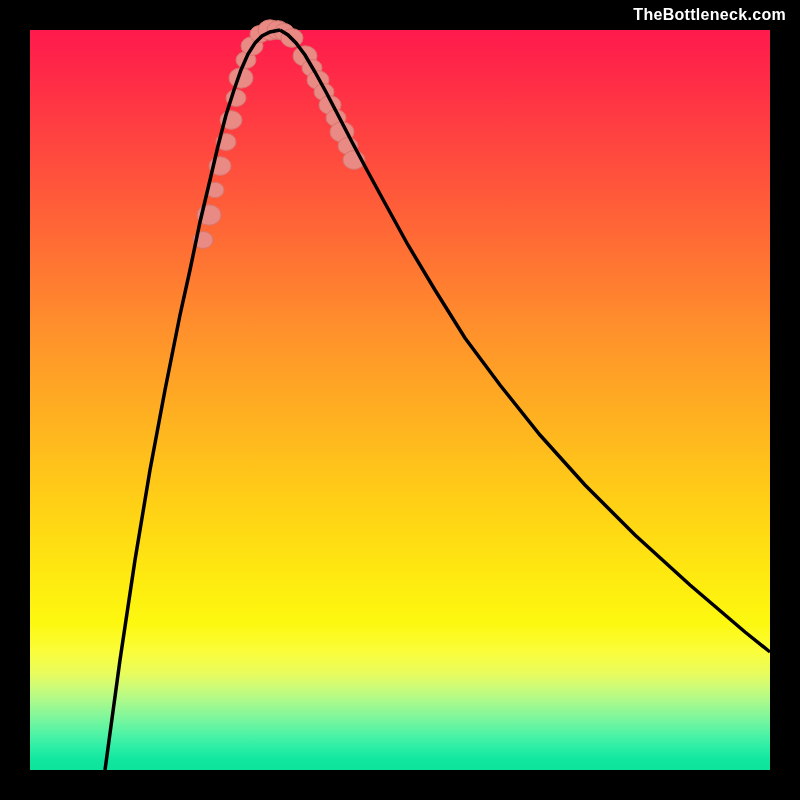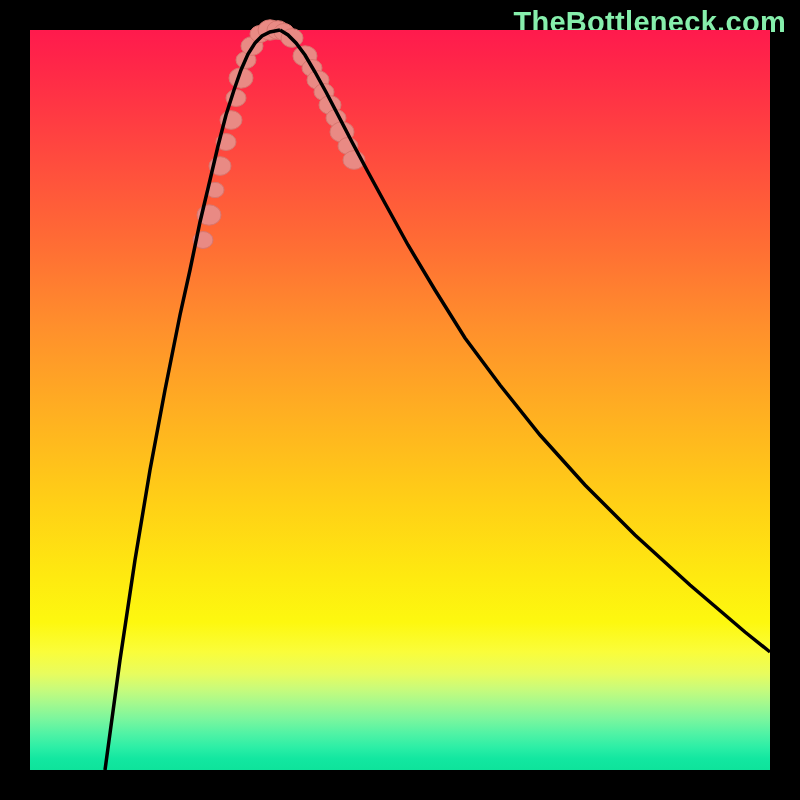--- a/index.html
+++ b/index.html
@@ -42,22 +42,22 @@
       #52f3a5 95%,
       #2beea6 97%,
       #12e7a0 98.5%,
       #0ee39b 100%
     );
   }
   .watermark {
     position: absolute;
     top: 6px;
     right: 14px;
-    color: #86efac;
-    font-size: 29px;
+    color: #ffffff;
+    font-size: 16px;
     font-weight: 600;
     letter-spacing: 0.3px;
     user-select: none;
   }
   svg.curves {
     position: absolute;
     left: 0;
     top: 0;
     width: 740px;
     height: 740px;

